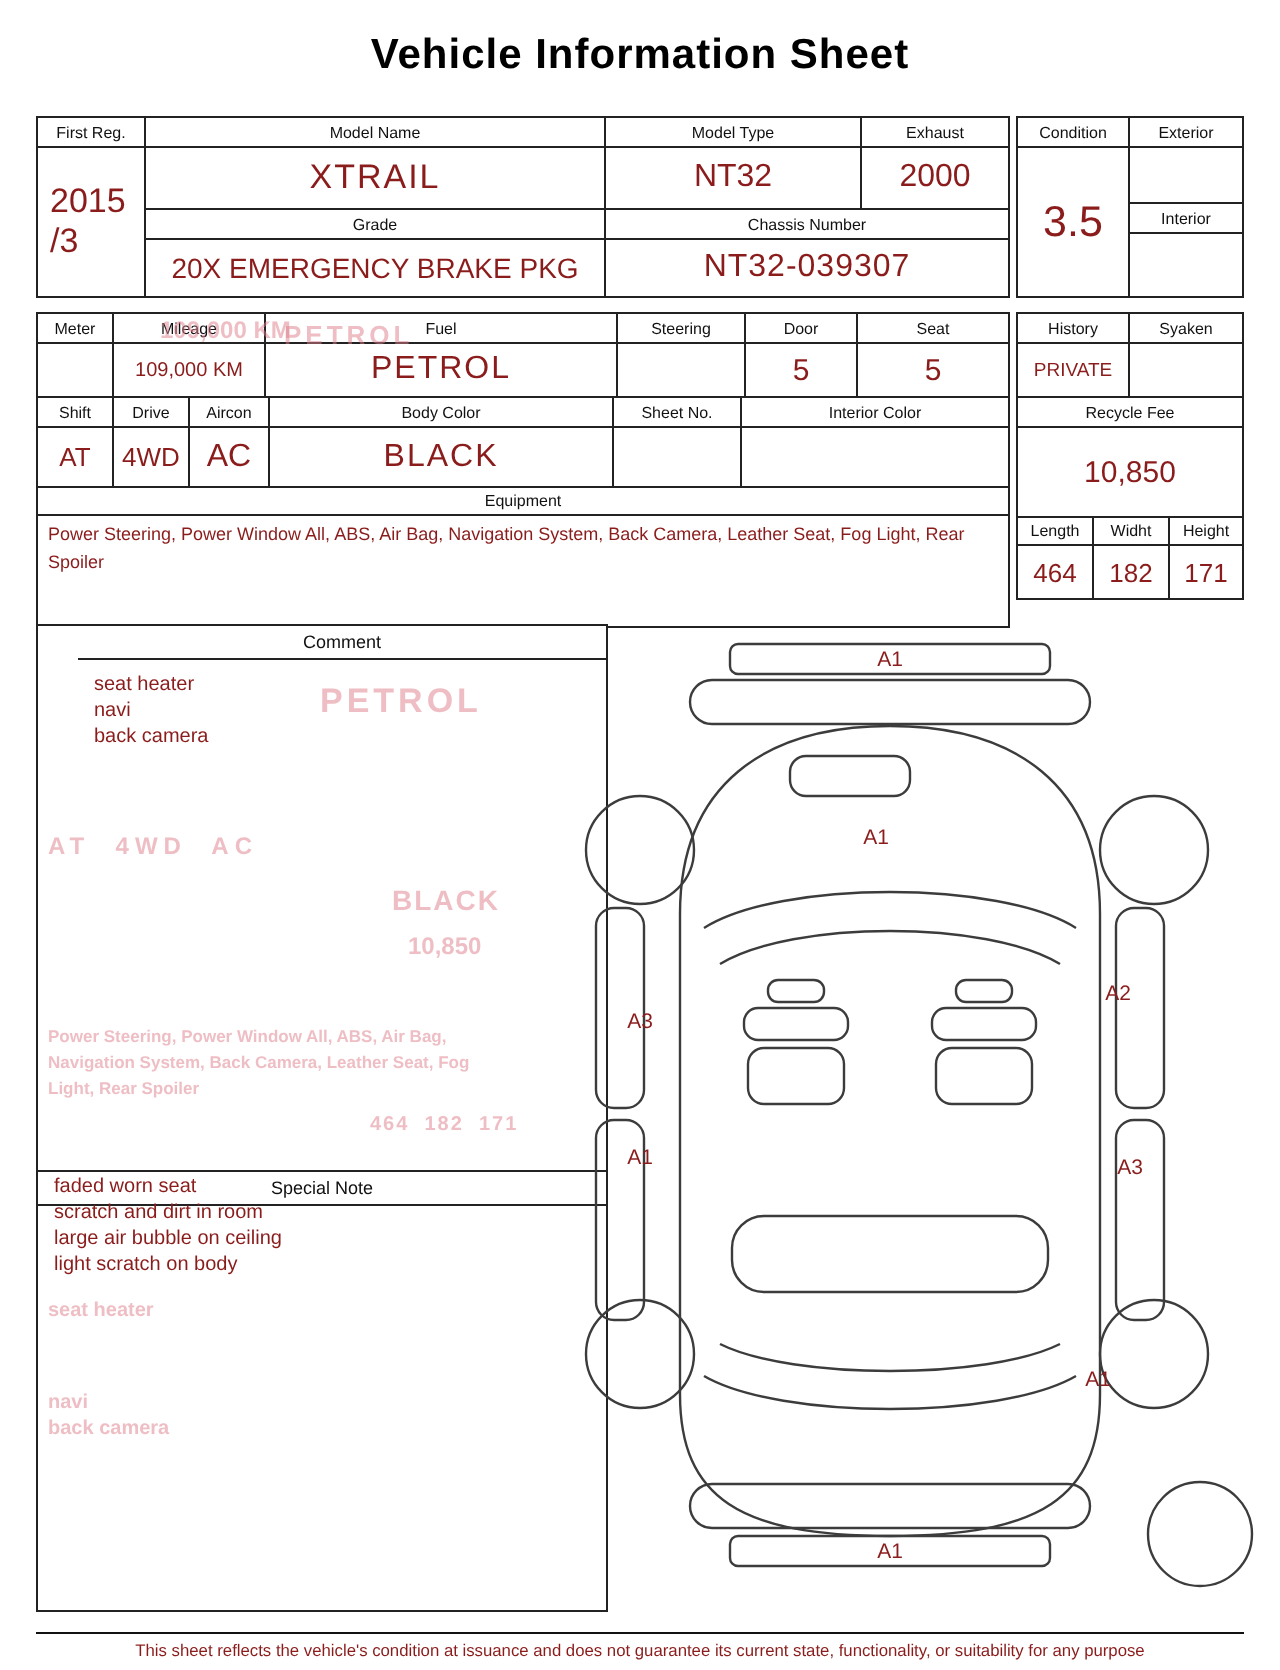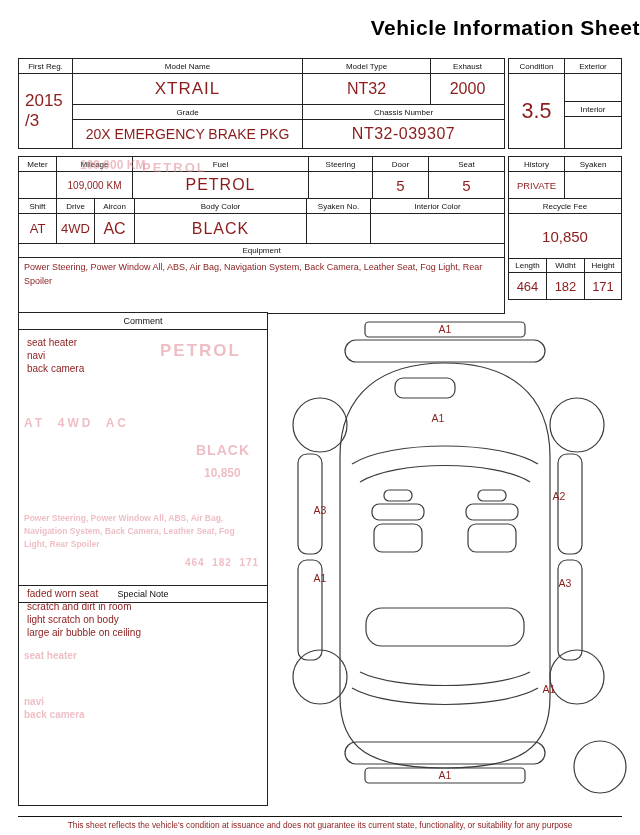--- a/index.html
+++ b/index.html
@@ -1,32 +1,32 @@
 <!DOCTYPE html>
 <html><head>
 <meta charset="utf-8">
 <style>
   html,body{margin:0;padding:0;background:#fff;}
   .page{position:relative;width:640px;height:835px;background:#fff;font-family:"Liberation Sans",sans-serif;overflow:hidden;}
-  .title{position:absolute;top:16px;left:0;width:100%;text-align:right;font-size:21px;font-weight:600;color:#000;letter-spacing:.5px;}
+  .title{position:absolute;top:16px;left:0;width:100%;text-align:center;font-size:21px;font-weight:600;color:#000;letter-spacing:.5px;}
   .grid{position:absolute;display:grid;border:1px solid #222;box-sizing:border-box;background:transparent;}
   .cell{display:flex;align-items:center;justify-content:center;box-sizing:border-box;border-right:1px solid #222;border-bottom:1px solid #222;overflow:hidden;}
   .hdr{font-size:8px;color:#111;}
   .val{color:#8b1c1c;}
   .lc{border-right:none;}
   .lr{border-bottom:none;}
   #t1{left:18px;top:58px;width:487px;height:91px;grid-template-columns:54px 230px 128px 1fr;grid-template-rows:15px 31px 15px 1fr;}
   #cond{left:508px;top:58px;width:114px;height:91px;grid-template-columns:56px 1fr;grid-template-rows:15px 28px 15px 1fr;}
   #spec1{left:18px;top:156px;width:487px;height:43px;grid-template-columns:38px 76px 176px 64px 56px 1fr;grid-template-rows:15px 1fr;}
   #spec2{left:18px;top:198px;width:487px;height:116px;grid-template-columns:38px 38px 40px 172px 64px 1fr;grid-template-rows:15px 30px 14px 1fr;}
   #hist1{left:508px;top:156px;width:114px;height:43px;grid-template-columns:56px 1fr;grid-template-rows:15px 1fr;}
   #hist2{left:508px;top:198px;width:114px;height:102px;grid-template-columns:38px 38px 1fr;grid-template-rows:15px 45px 14px 1fr;}
   .firstreg{flex-direction:column;align-items:flex-start;justify-content:center;padding-left:6px;font-size:17px;line-height:1.15;}
   .equipTxt{display:block;text-align:left;font-size:9px;line-height:1.55;padding:3px 5px;}
-  #commentBox{position:absolute;left:18px;top:312px;width:250px;height:494px;border:1.5px solid #222;box-sizing:border-box;background:#fff;}
+  #commentBox{position:absolute;left:18px;top:312px;width:286px;height:494px;border:1.5px solid #222;box-sizing:border-box;background:#fff;padding-left:20px;}
   .secHdr{height:16px;border-bottom:1px solid #222;display:flex;align-items:center;justify-content:center;font-size:9px;color:#111;}
   .special{position:absolute;top:252px;left:0;right:0;border-top:1px solid #222;background:transparent;margin-top:20px;}
   .noteList{padding:6px 0 0 8px;position:relative;}
   .specialList{position:absolute;top:274px;left:0;right:0;padding:0 0 0 8px;}
   .noteItem{font-size:10px;color:#8b1c1c;line-height:13px;white-space:nowrap;}
   svg .ln *{stroke:#3c3c3c;stroke-width:1.2;fill:none;}
   svg .lab text{fill:#8b1c1c;font-size:10.5px;text-anchor:middle;font-family:"Liberation Sans",sans-serif;}
   .ghost{position:absolute;color:rgba(222,125,138,.5);font-weight:600;pointer-events:none;white-space:pre;z-index:3;}
   .g0{left:160px;top:341px;font-size:17px;letter-spacing:2px;}
   .g1{left:24px;top:416px;font-size:12px;letter-spacing:3px;}
@@ -89,21 +89,21 @@
     <div class="cell val lr" style="grid-area:2/4;font-size:10px"></div>
     <div class="cell val lr" style="grid-area:2/5;font-size:15px">5</div>
     <div class="cell val lc lr" style="grid-area:2/6;font-size:15px">5</div>
   </div>
 
   <div class="grid" id="spec2">
     <div class="cell hdr" style="grid-area:1/1">Shift</div>
     <div class="cell hdr" style="grid-area:1/2">Drive</div>
     <div class="cell hdr" style="grid-area:1/3">Aircon</div>
     <div class="cell hdr" style="grid-area:1/4">Body Color</div>
-    <div class="cell hdr" style="grid-area:1/5">Syaken No.</div>
+    <div class="cell hdr" style="grid-area:1/5">Sheet No.</div>
     <div class="cell hdr lc" style="grid-area:1/6">Interior Color</div>
     <div class="cell val" style="grid-area:2/1;font-size:13px">AT</div>
     <div class="cell val" style="grid-area:2/2;font-size:13px">4WD</div>
     <div class="cell val" style="grid-area:2/3;font-size:16px">AC</div>
     <div class="cell val" style="grid-area:2/4;font-size:16px;letter-spacing:1px">BLACK</div>
     <div class="cell val" style="grid-area:2/5;font-size:11px"></div>
     <div class="cell val lc" style="grid-area:2/6;font-size:11px"></div>
     <div class="cell hdr lc" style="grid-area:3/1/4/7">Equipment</div>
     <div class="cell val lc lr equipTxt" style="grid-area:4/1/5/7">Power Steering, Power Window  All, ABS, Air Bag, Navigation System, Back Camera, Leather Seat, Fog Light, Rear Spoiler</div>
   </div>
@@ -130,22 +130,22 @@
     <div class="secHdr">Comment</div>
     <div class="noteList">
       <div class="noteItem">seat heater</div>
       <div class="noteItem">navi</div>
       <div class="noteItem">back camera</div>
     </div>
     <div class="secHdr special">Special Note</div>
     <div class="specialList">
       <div class="noteItem">faded worn seat</div>
       <div class="noteItem">scratch and dirt in room</div>
+      <div class="noteItem">large air bubble on ceiling</div>
       <div class="noteItem">light scratch on body</div>
-      <div class="noteItem">large air bubble on ceiling</div>
     </div>
   </div>
 
   <span class="ghost g0">PETROL</span>
   <span class="ghost g1">AT  4WD  AC</span>
   <span class="ghost g2">BLACK</span>
   <span class="ghost g3">10,850</span>
   <span class="ghost g4">Power Steering, Power Window All, ABS, Air Bag, Navigation System, Back Camera, Leather Seat, Fog Light, Rear Spoiler</span>
   <span class="ghost g5">464  182  171</span>
   <span class="ghost g6">seat heater</span>

